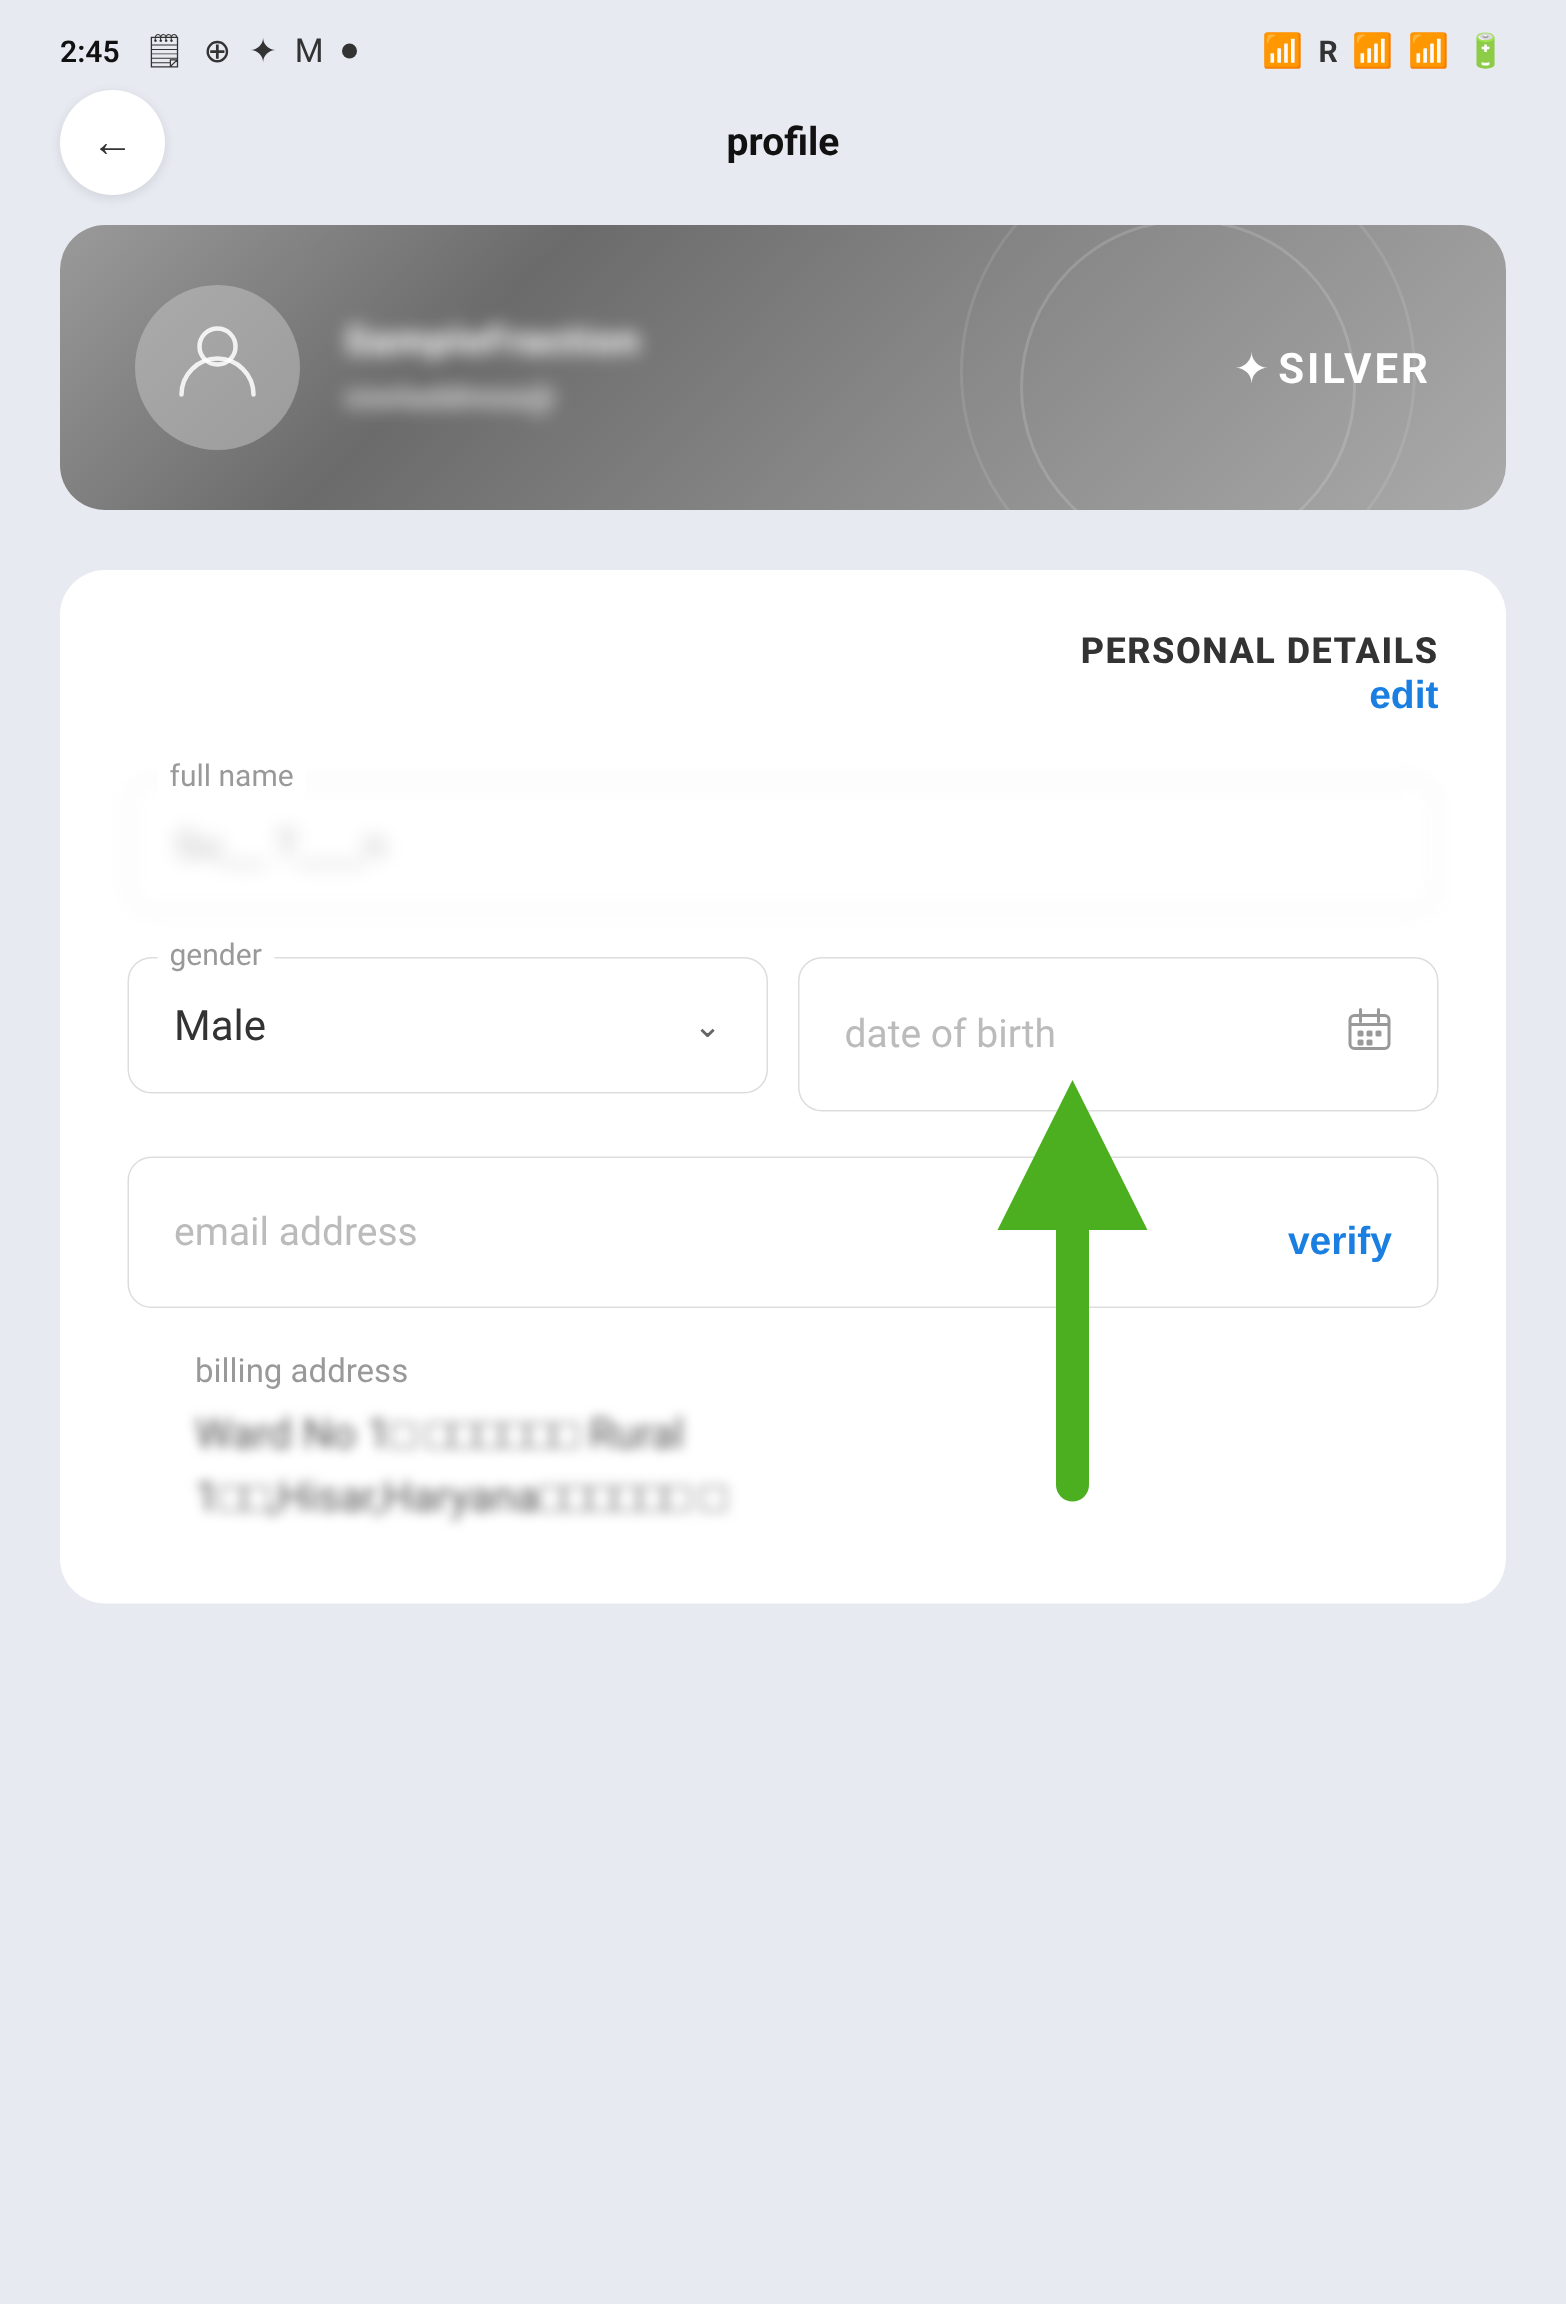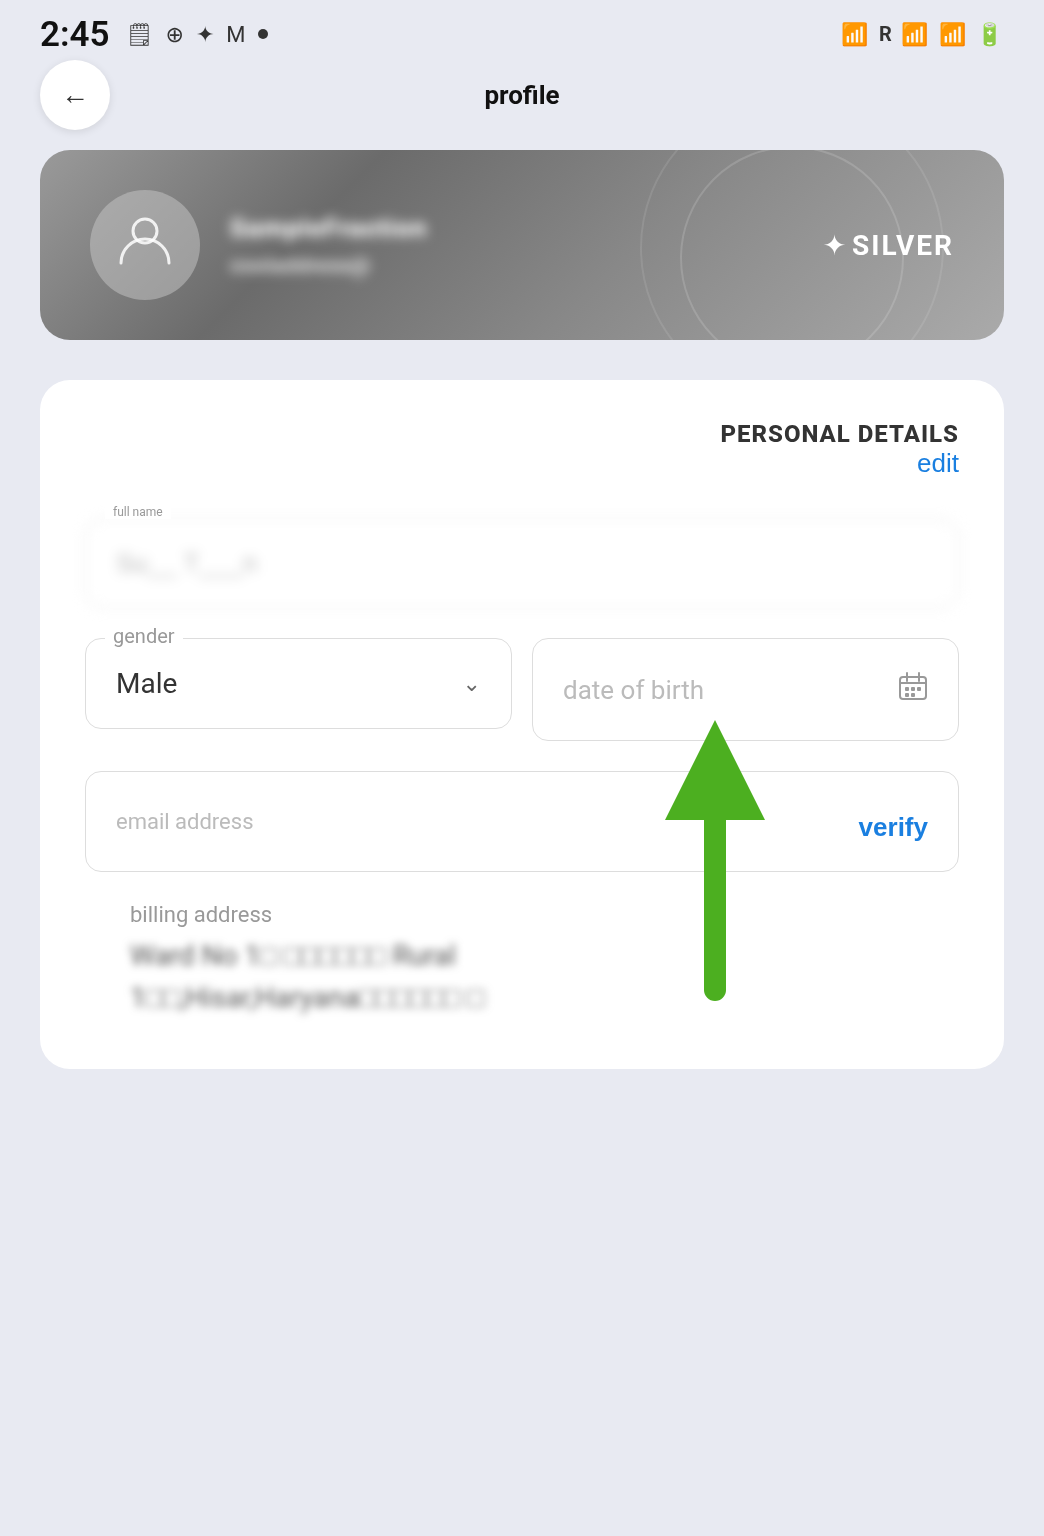--- a/index.html
+++ b/index.html
@@ -17,21 +17,21 @@
     
     .status-bar {
       display: flex;
       justify-content: space-between;
       align-items: center;
       padding: 18px 40px 10px 40px;
       height: 60px;
     }
 
     .status-time {
-      font-size: 35px;
+      font-size: 20px;
       font-weight: 600;
       color: #111;
     }
 
     .status-icons-left {
       display: flex;
       align-items: center;
       gap: 12px;
       margin-left: 16px;
     }
@@ -214,38 +214,38 @@
     .details-title {
       font-size: 24px;
       font-weight: 800;
       color: #333;
       letter-spacing: 1px;
       text-transform: uppercase;
     }
 
     .edit-button {
       font-size: 26px;
-      font-weight: 400;
+      font-weight: 700;
       color: #1a7fe0;
       background: none;
       border: none;
       cursor: pointer;
     }
 
     
     .field-group {
       margin-bottom: 30px;
       position: relative;
     }
 
     .field-label {
       position: absolute;
       top: -14px;
       left: 20px;
-      font-size: 12px;
+      font-size: 20px;
       color: #999;
       background: #fff;
       padding: 0 8px;
       z-index: 1;
     }
 
     .field-input {
       width: 100%;
       border: 1.5px solid #ddd;
       border-radius: 16px;
@@ -308,21 +308,21 @@
       border-radius: 16px;
       padding: 28px 30px;
       display: flex;
       align-items: center;
       justify-content: space-between;
       background: #fff;
       margin-bottom: 30px;
     }
 
     .email-text {
-      font-size: 22px;
+      font-size: 26px;
       color: #bbb;
     }
 
     .verify-btn {
       font-size: 26px;
       font-weight: 700;
       color: #1a7fe0;
       background: none;
       border: none;
       cursor: pointer;

